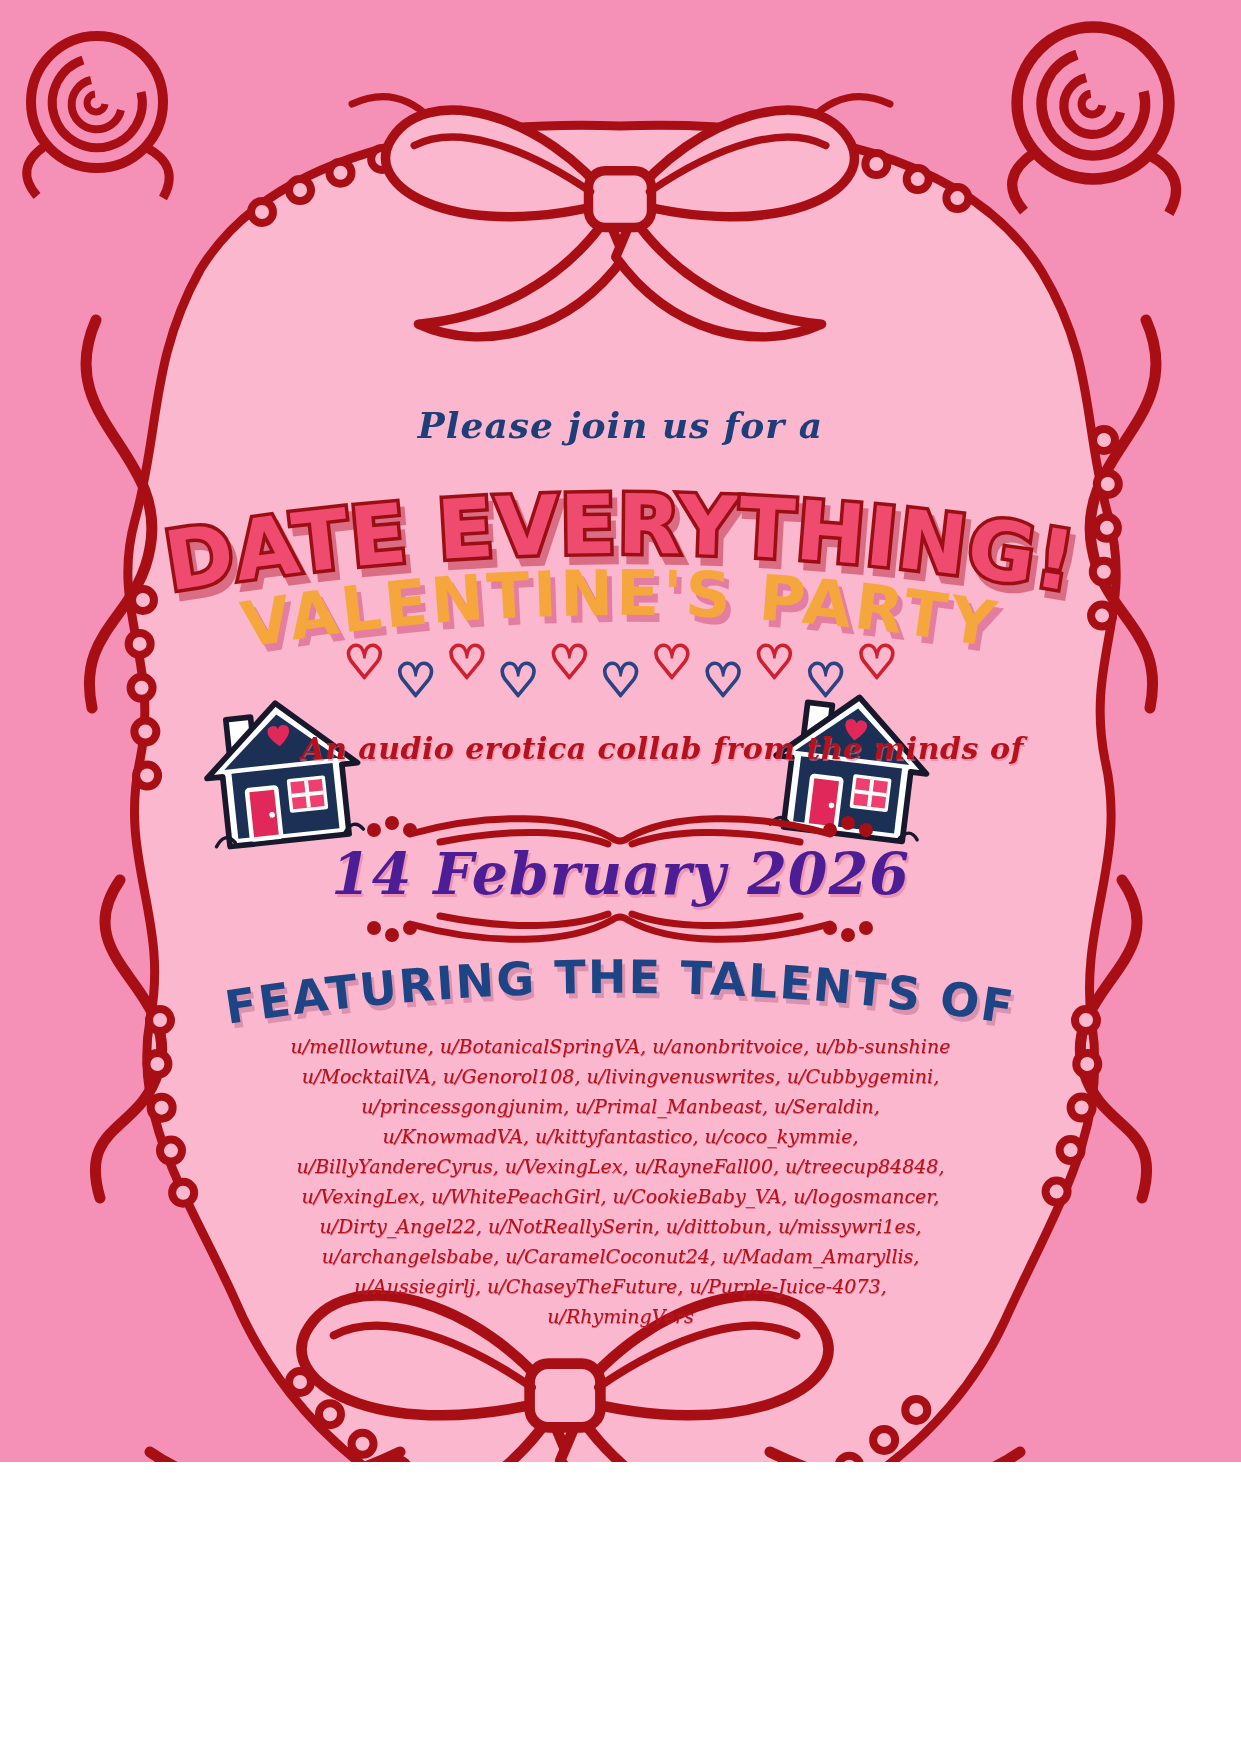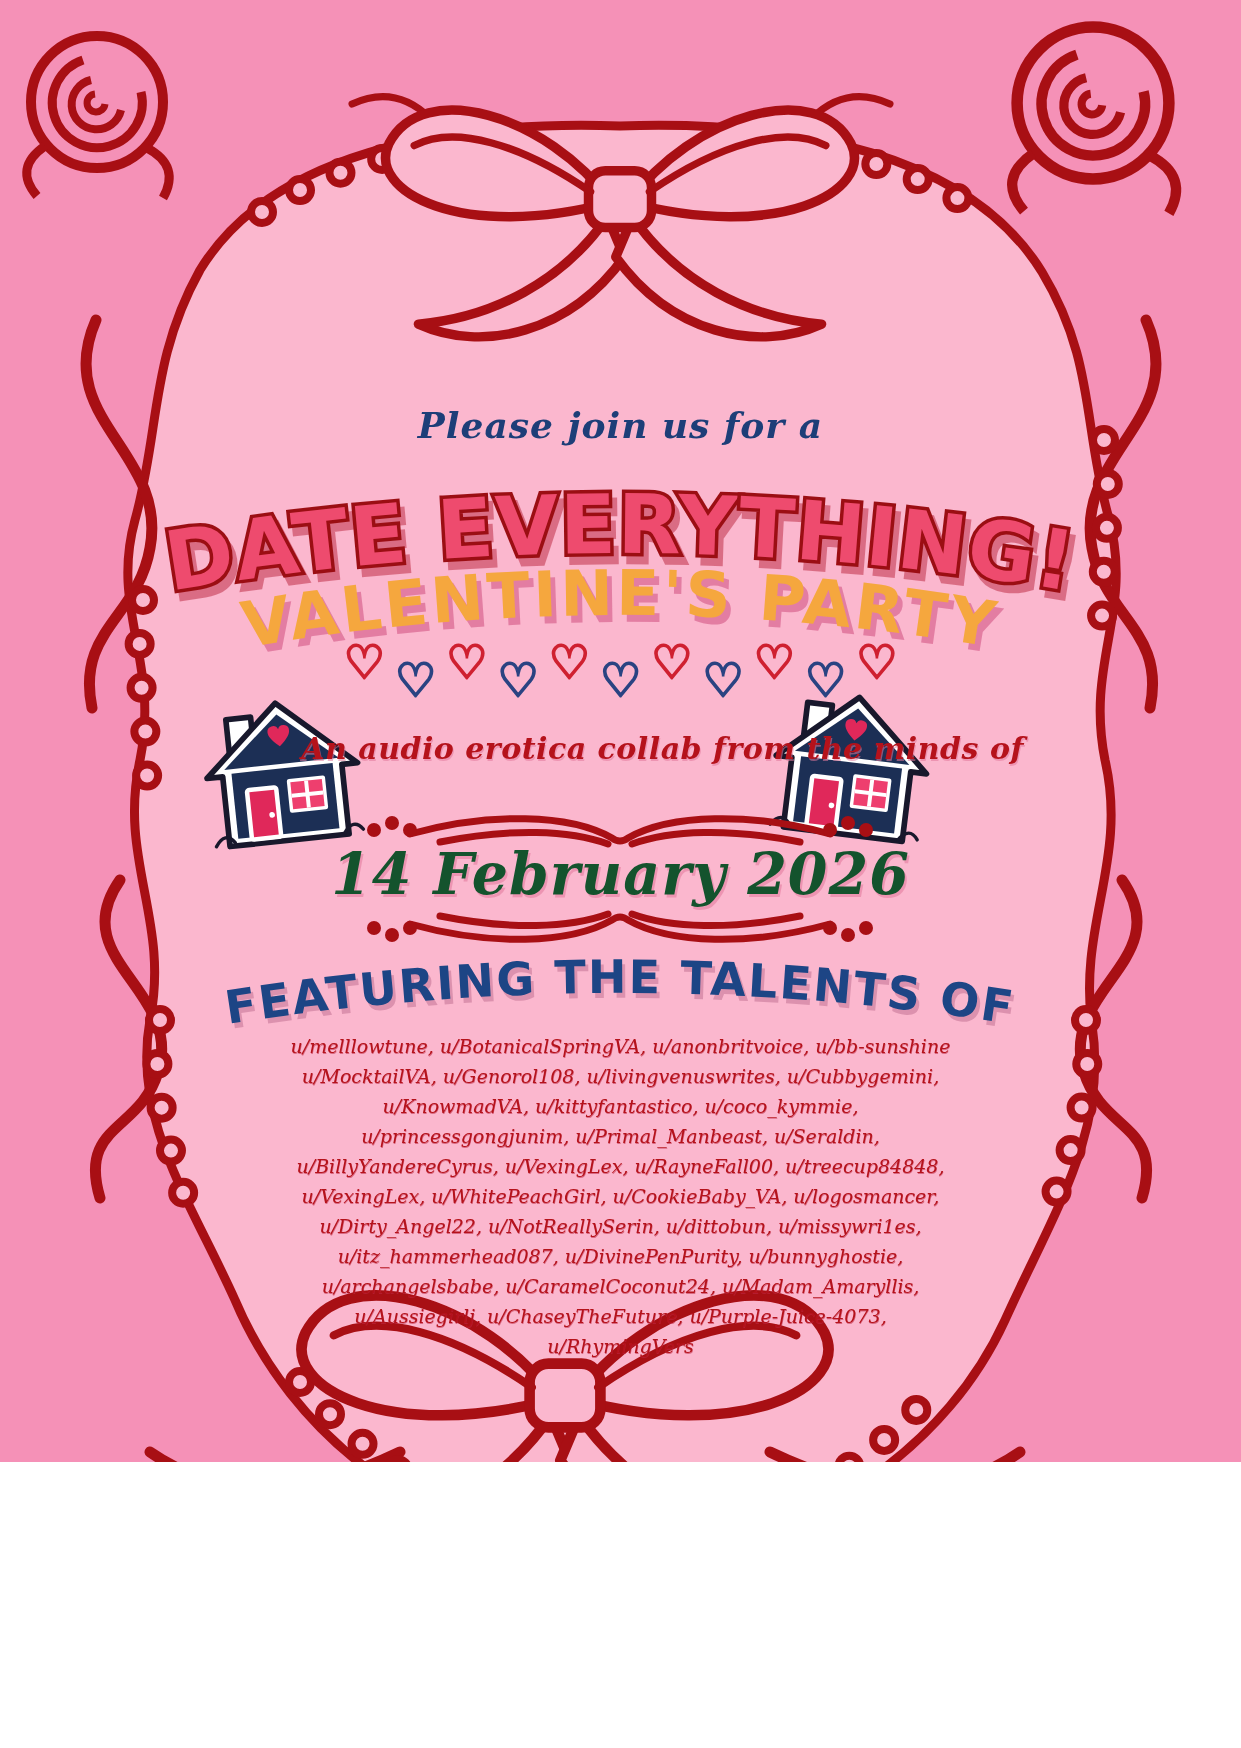--- a/index.html
+++ b/index.html
@@ -70,21 +70,21 @@
     text-shadow:1px 2px 0 rgba(225,120,155,0.55);
   }
   .collab1{top:731px;padding-left:42px;}
   .collab2{top:767px;}
   .flourish{position:absolute;left:340px;width:560px;height:42px;}
   .flourish-top{top:808px;}
   .flourish-bottom{top:908px;}
   .date{
     top:840px;
     font-size:57px;font-weight:700;font-style:italic;
-    color:#14532d;letter-spacing:1px;
+    color:#4c1d95;letter-spacing:1px;
     text-shadow:2px 3px 0 rgba(225,120,155,0.55);
   }
   .roster{
     position:absolute;top:1031px;left:50%;transform:translateX(-50%);
     width:980px;text-align:center;
     font-size:19px;font-style:italic;
     color:#b5121b;line-height:30px;
     text-shadow:0.4px 0.8px 0 rgba(190,40,70,0.55);
   }
 </style>
@@ -235,25 +235,24 @@
     <svg style="position:absolute;top:936px;left:0;" width="1241" height="110">
       <path id="arcFeat" d="M 228 88 Q 620 26 1012 88" fill="none"></path>
       <text class="featuring-text" text-anchor="middle">
         <textPath href="#arcFeat" startOffset="50%">FEATURING THE TALENTS OF</textPath>
       </text>
     </svg>
 
     <div class="roster">
       <div>u/melllowtune, u/BotanicalSpringVA, u/anonbritvoice, u/bb-sunshine</div>
       <div>u/MocktailVA, u/Genorol108, u/livingvenuswrites, u/Cubbygemini,</div>
+      <div>u/princessgongjunim, u/Primal_Manbeast, u/Seraldin,</div>
       <div>u/KnowmadVA, u/kittyfantastico, u/coco_kymmie,</div>
-      <div>u/princessgongjunim, u/Primal_Manbeast, u/Seraldin,</div>
       <div>u/BillyYandereCyrus, u/VexingLex, u/RayneFall00, u/treecup84848,</div>
       <div>u/VexingLex, u/WhitePeachGirl, u/CookieBaby_VA, u/logosmancer,</div>
       <div>u/Dirty_Angel22, u/NotReallySerin, u/dittobun, u/missywri1es,</div>
-      <div>u/itz_hammerhead087, u/DivinePenPurity, u/bunnyghostie,</div>
       <div>u/archangelsbabe, u/CaramelCoconut24, u/Madam_Amaryllis,</div>
       <div>u/Aussiegirlj, u/ChaseyTheFuture, u/Purple-Juice-4073,</div>
       <div>u/RhymingVers</div>
     </div>
 
   </div>
 </div>
 
 </body></html>

